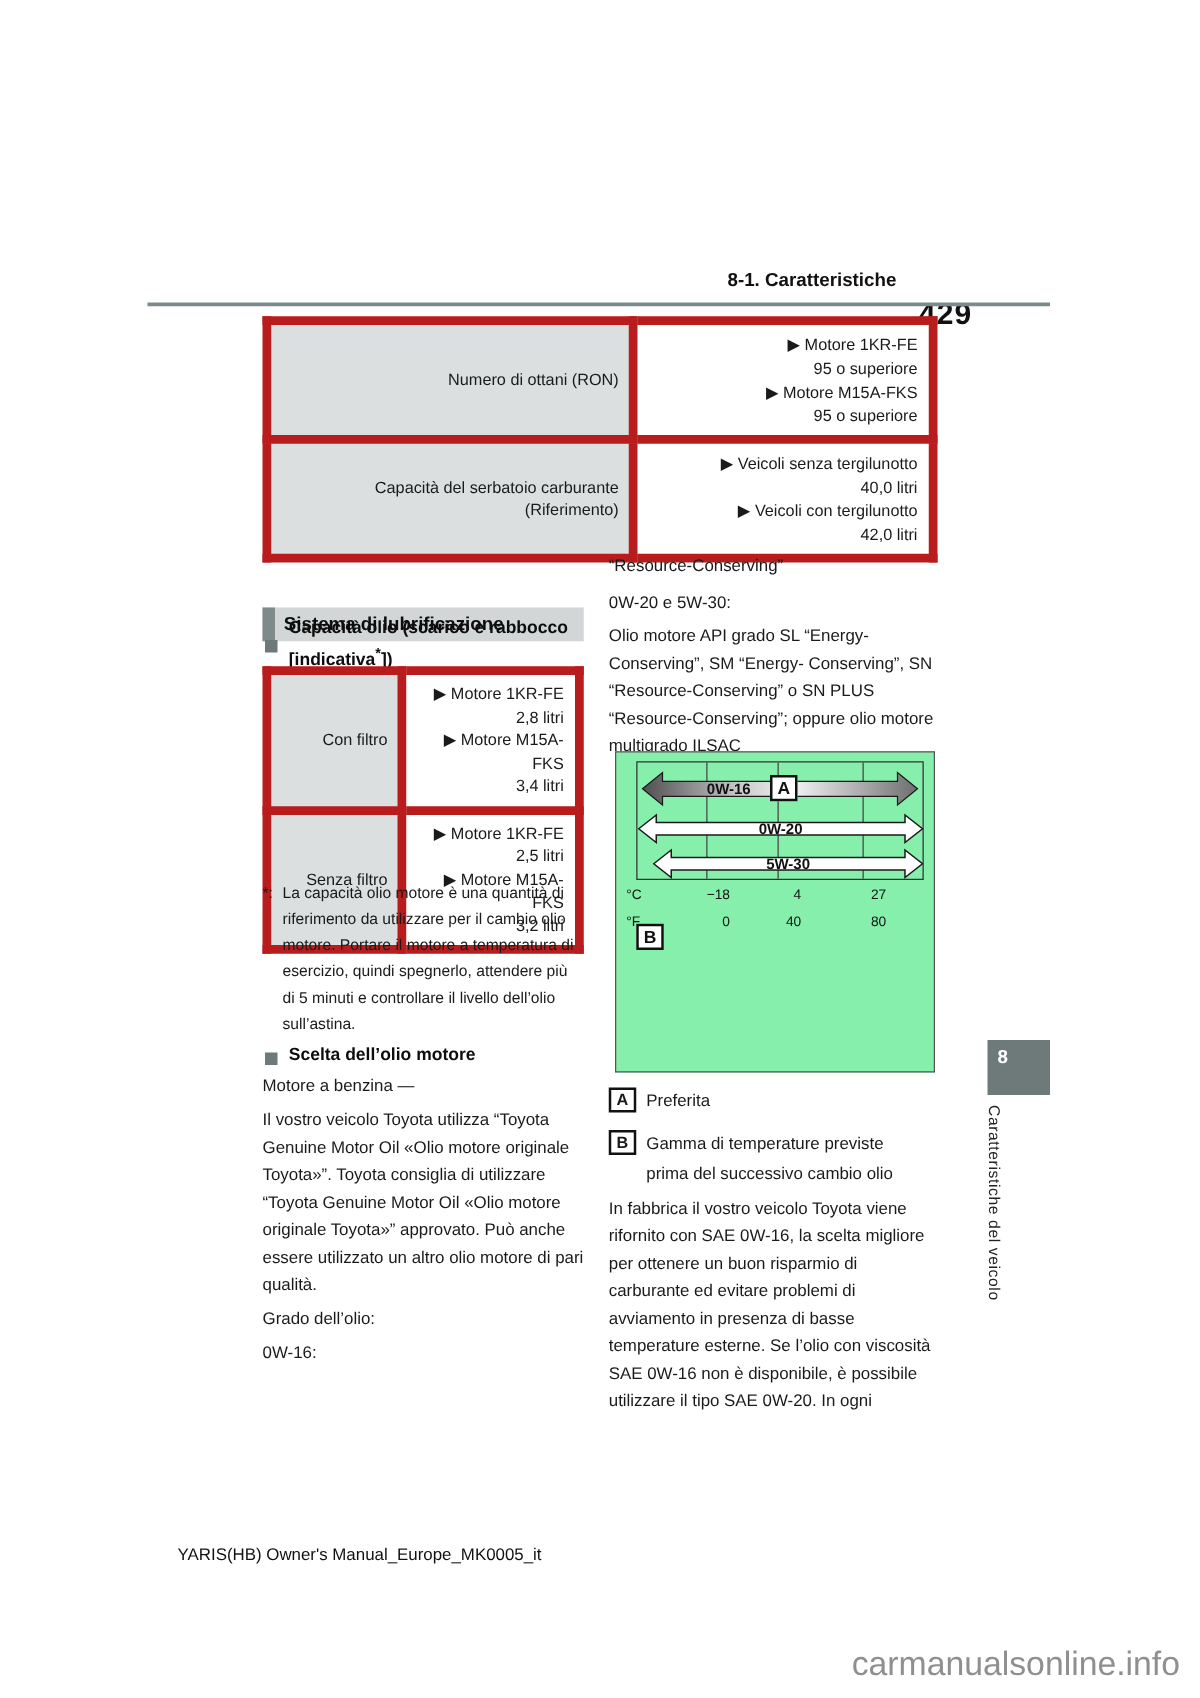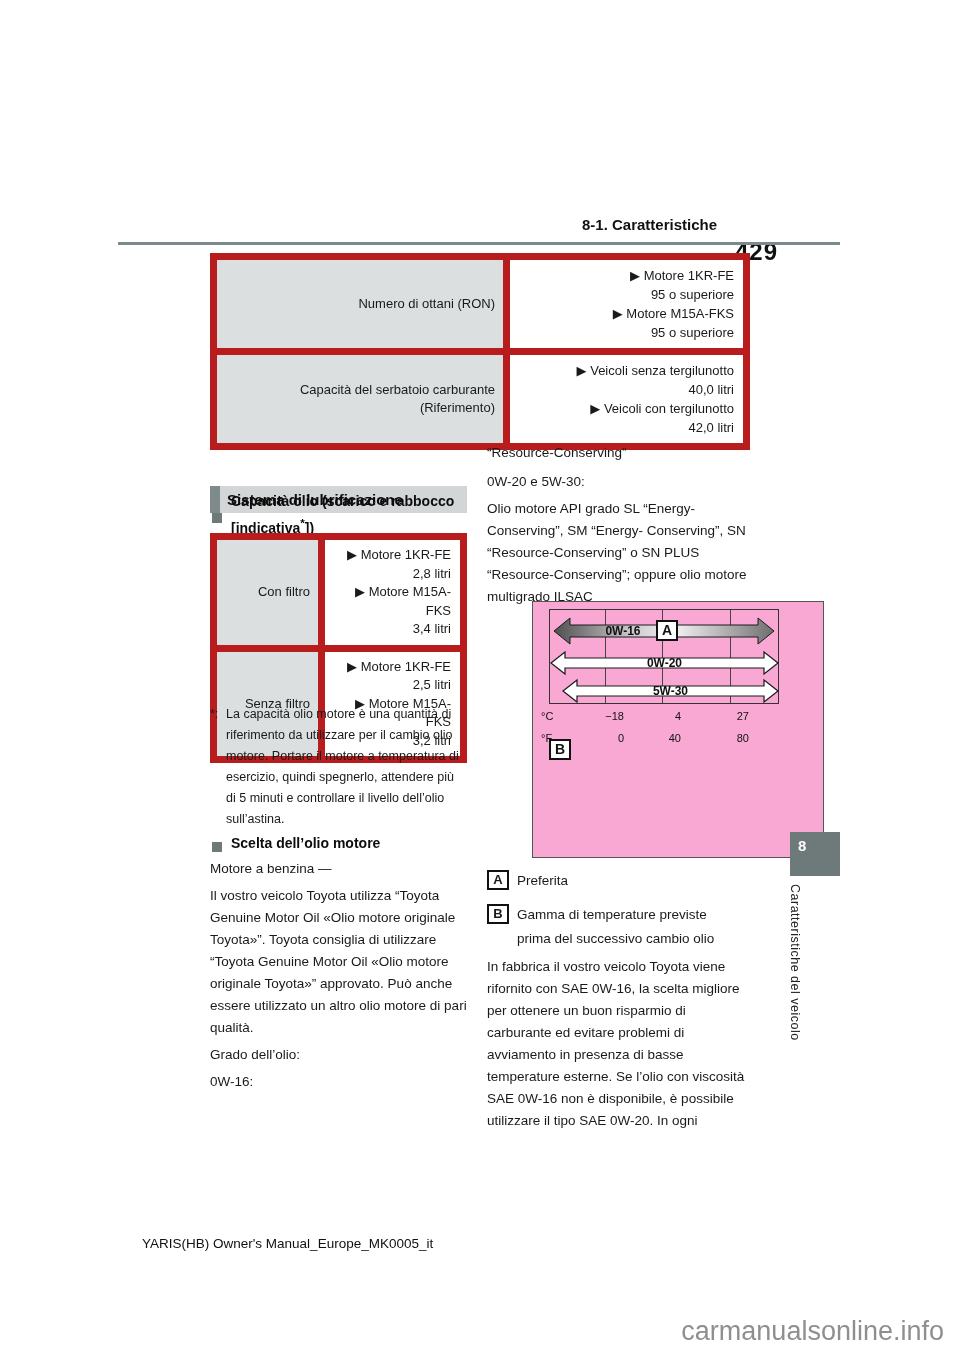--- a/index.html
+++ b/index.html
@@ -40,21 +40,21 @@
   .body-copy{position:absolute;left:0;top:408px;width:257px;font-size:13.5px;line-height:22px;}
   .body-copy p{margin:0 0 5px 0;}
 
   .rc-line{font-size:13.5px;line-height:22px;}
   .rc-l1{position:absolute;left:0;top:2px;width:262px;}
   .rc-l2{position:absolute;left:0;top:19px;width:262px;margin-top:12px;}
   .rc-para{position:absolute;left:0;top:58px;width:262px;font-size:13.5px;line-height:22px;}
   .rc-close{position:absolute;left:0;top:516px;width:262px;font-size:13.5px;line-height:22px;}
 
   
-  .diagram{position:absolute;left:5px;top:161px;width:292px;height:257px;border:1.5px solid #555;background:#f9a8d4;box-sizing:border-box;margin-left:40px;}
+  .diagram{position:absolute;left:5px;top:161px;width:256px;height:257px;border:1.5px solid #555;background:#86efac;box-sizing:border-box;}
   .chartbox{position:absolute;left:16px;top:7px;width:230px;height:95px;border:1px solid #333;box-sizing:border-box;}
   .gridline{position:absolute;top:0;bottom:0;width:1px;background:#444;}
   .arrow-row{position:absolute;}
   .arrow-row svg{display:block;}
   .arrow-label{position:absolute;top:0;left:0;right:0;text-align:center;font-size:12px;font-weight:600;color:#111;}
   .callout-box{position:absolute;width:22px;height:21px;background:#fff;border:2px solid #111;box-sizing:border-box;text-align:center;font-size:14px;font-weight:bold;line-height:17px;color:#111;}
   .temp-row{position:absolute;font-size:11px;color:#111;}
   .temp-unit{position:absolute;left:8px;top:0;}
   .temp-val{position:absolute;top:0;width:40px;text-align:right;}
   .bbox{position:absolute;left:16px;top:137px;}

